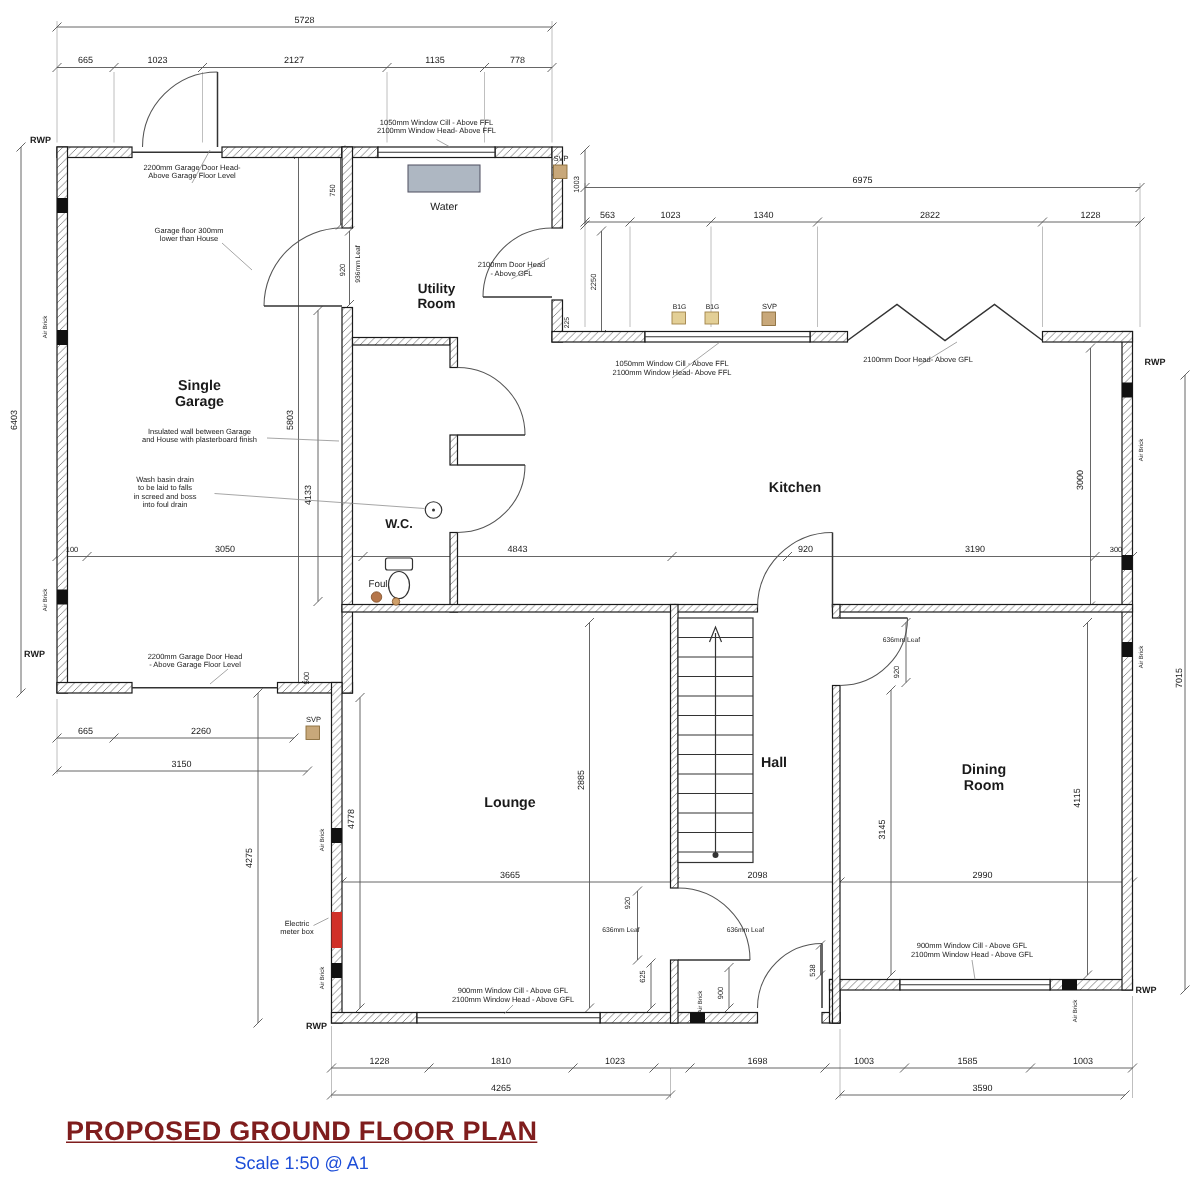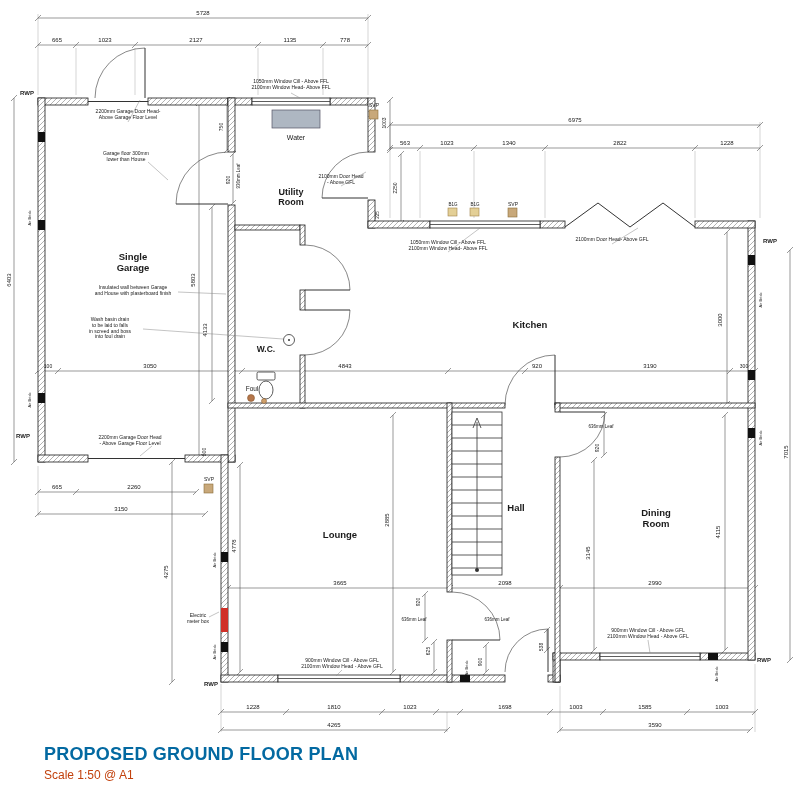--- a/index.html
+++ b/index.html
@@ -9,22 +9,22 @@
   svg text{font-family:"Liberation Sans",sans-serif;fill:#1a1a1a;}
   .wall{fill:url(#hatch);stroke:#1a1a1a;stroke-width:.8;}
   .win{fill:#fff;stroke:#1a1a1a;stroke-width:.8;}
   .thinline{stroke:#333;stroke-width:.8;fill:none;}
   .door{stroke:#555;stroke-width:.7;fill:none;}
   .leaf{stroke:#333;stroke-width:1;fill:none;}
   .dimline{stroke:#555;stroke-width:.6;fill:none;}
   .extline{stroke:#aaa;stroke-width:.5;fill:none;}
   .leadline{stroke:#888;stroke-width:.5;fill:none;}
   .title-block{position:absolute;left:44px;top:744px;}
-  .title-block .title{font-size:18px;font-weight:bold;color:#0369a1;letter-spacing:.2px;}
-  .title-block .scale{font-size:12px;color:#c2410c;margin-top:3px;}
+  .title-block .title{font-size:18px;font-weight:bold;color:#7f1d1d;letter-spacing:.2px;text-decoration:underline;}
+  .title-block .scale{font-size:12px;color:#1d4ed8;margin-top:3px;text-align:center;}
 </style>
 </head>
 <body>
 
 <div class="canvas">
 
   <svg viewBox="0 0 800 800" width="800" height="800">
     <defs>
       <pattern id="hatch" width="5" height="5" patternUnits="userSpaceOnUse">
         <rect width="5" height="5" fill="#ffffff"></rect>

